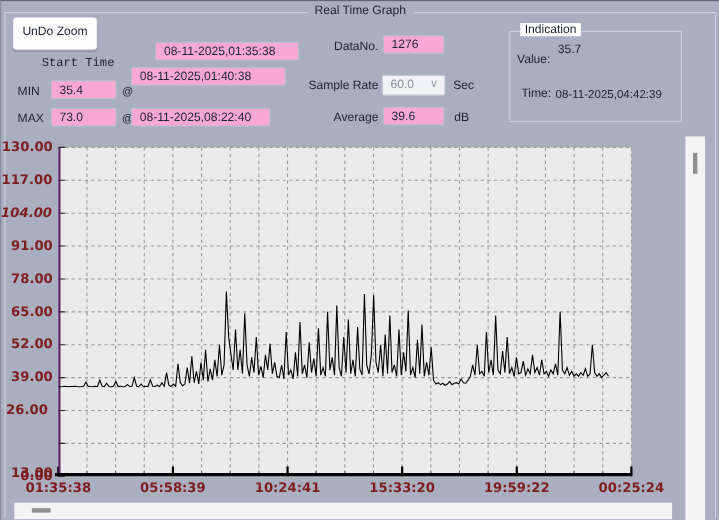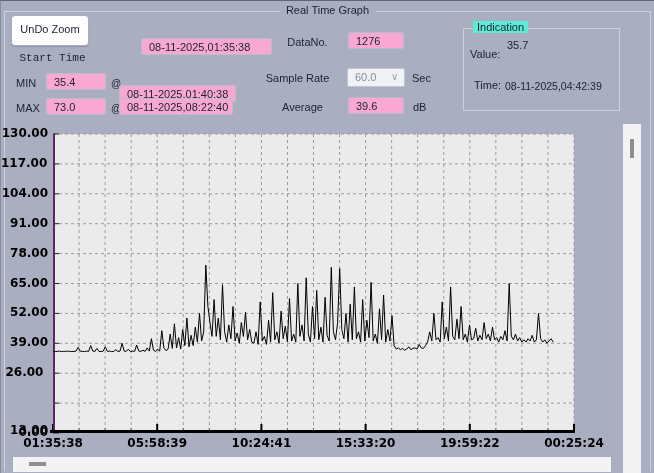--- a/index.html
+++ b/index.html
@@ -19,51 +19,51 @@
     position:absolute;top:3px;left:50%;transform:translateX(-50%);
     background:#a9aec1;padding:0 7px;font-size:11px;white-space:nowrap;
   }
   .btn{
     position:absolute;left:10px;top:14px;width:76px;height:29px;
     background:#fdfdfd;border:1px solid #a9aebc;border-radius:4px;
     font-size:11px;color:#1c2133;text-align:center;line-height:27px;
     box-shadow:0 1px 1px rgba(0,0,0,0.15);cursor:pointer;
   }
   .lbl{position:absolute;font-size:11px;white-space:nowrap;}
-  .lbl.r{text-align:center;}
+  .lbl.r{text-align:right;}
   .field{
     position:absolute;height:17px;background:#f9a8d4;
     border:1px solid #b9bdc9;border-radius:2px;
     font-size:11px;line-height:16px;padding-left:7px;box-sizing:border-box;
     white-space:nowrap;overflow:hidden;
   }
   .combo{
     position:absolute;height:19px;background:#f1f2f5;
     border:1px solid #c3c7d2;border-radius:2px;box-sizing:border-box;
     font-size:11px;line-height:17px;color:#878c9b;padding-left:7px;
   }
   .combo .chev{
     position:absolute;right:3px;top:3px;width:10px;height:10px;color:#9aa0ae;
     font-size:10px;line-height:10px;
   }
   .ind-box{
     position:absolute;left:462px;top:27px;width:155px;height:81px;
     border:1px solid #ccd0dc;
   }
   .ind-title{
-    position:absolute;left:9px;top:-8px;background:#5eead4;padding:0 4px;
+    position:absolute;left:9px;top:-8px;background:#ffffff;padding:0 4px;
     font-size:11px;
   }
   .plot{
     position:absolute;left:52px;top:133px;width:521px;height:299px;
     background:#ebebeb;
   }
   .axis-num{
     position:absolute;font-family:"DejaVu Sans", sans-serif;
-    font-weight:700;font-size:12px;color:#000000;white-space:nowrap;
+    font-weight:700;font-size:12px;color:#7f1d1d;white-space:nowrap;
   }
   .hscroll{
     position:absolute;left:12px;top:456px;width:598px;height:15px;
     background:#f3f3f3;
   }
   .hscroll .thumb{position:absolute;left:16px;top:5px;width:17px;height:4px;background:#8f8f8f;}
   .vscroll{
     position:absolute;left:622px;top:123px;width:18px;height:350px;
     background:#f3f3f3;
   }
@@ -78,26 +78,26 @@
   <div class="group-title">Real Time Graph</div>
 
   <div class="btn">UnDo Zoom</div>
 
   <div class="lbl r" style="left:0;top:51px;width:103px;font-family:Liberation Mono, monospace;">Start Time</div>
   <div class="field" style="left:118px;top:37px;width:131px;margin-left:22px;">08-11-2025,01:35:38</div>
 
   <div class="lbl" style="left:15px;top:76px;">MIN</div>
   <div class="field" style="left:45px;top:72px;width:60px;">35.4</div>
   <div class="lbl" style="left:110px;top:77px;font-size:10px;">@</div>
-  <div class="field" style="left:118px;top:84px;width:117px;">08-11-2025,01:40:38</div>
+  <div class="field" style="left:118px;top:60px;width:141px;">08-11-2025,01:40:38</div>
 
   <div class="lbl" style="left:15px;top:101px;">MAX</div>
   <div class="field" style="left:45px;top:97px;width:60px;">73.0</div>
   <div class="lbl" style="left:110px;top:102px;font-size:10px;">@</div>
-  <div class="field" style="left:118px;top:97px;width:114px;">08-11-2025,08:22:40</div>
+  <div class="field" style="left:118px;top:97px;width:127px;">08-11-2025,08:22:40</div>
 
   <div class="lbl r" style="left:270px;top:35px;width:73px;">DataNo.</div>
   <div class="field" style="left:347px;top:31px;width:56px;">1276</div>
 
   <div class="lbl r" style="left:250px;top:71px;width:93px;">Sample Rate</div>
   <div class="combo" style="left:346px;top:67px;width:58px;">
     <span>60.0</span>
     <span class="chev">∨</span>
   </div>
   <div class="lbl" style="left:411px;top:71px;">Sec</div>
@@ -109,22 +109,22 @@
   <div class="ind-box">
     <div class="ind-title">Indication</div>
     <div class="lbl" style="left:6px;top:19px;">Value:</div>
     <div class="lbl" style="left:43px;top:10px;">35.7</div>
     <div class="lbl" style="left:10px;top:50px;">Time:</div>
     <div class="lbl" style="left:41px;top:51px;font-size:10.5px;">08-11-2025,04:42:39</div>
   </div>
 
   <div id="y-labels">
       <span class="axis-num" style="left: 0px; width: 47px; text-align: right; top: 125px;">130.00</span>
-      <span class="axis-num" style="left: 0px; width: 47px; text-align: left; top: 154.9px;">117.00</span>
-      <span class="axis-num" style="left: 0px; width: 47px; text-align: right; top: 184.8px;">104.00</span>
+      <span class="axis-num" style="left: 0px; width: 47px; text-align: center; top: 154.9px;">117.00</span>
+      <span class="axis-num" style="left: 0px; width: 47px; top: 184.8px; font-style: italic;">104.00</span>
       <span class="axis-num" style="left: 0px; width: 47px; text-align: right; top: 214.7px;">91.00</span>
       <span class="axis-num" style="left: 0px; width: 47px; text-align: right; top: 244.6px;">78.00</span>
       <span class="axis-num" style="left: 0px; width: 47px; text-align: right; top: 274.5px;">65.00</span>
       <span class="axis-num" style="left: 0px; width: 47px; text-align: right; top: 304.4px;">52.00</span>
       <span class="axis-num" style="left: 0px; width: 47px; text-align: right; top: 334.3px;">39.00</span>
       <span class="axis-num" style="left: 0px; width: 47px; text-align: center; top: 364.2px;">26.00</span>
       <span class="axis-num" style="left: 0px; width: 47px; text-align: right; top: 394.1px; margin-top: 28px;">13.00</span>
       <span class="axis-num" style="left: 0px; width: 47px; text-align: right; top: 424px;">0.00</span>
     </div>
   <div class="plot">

